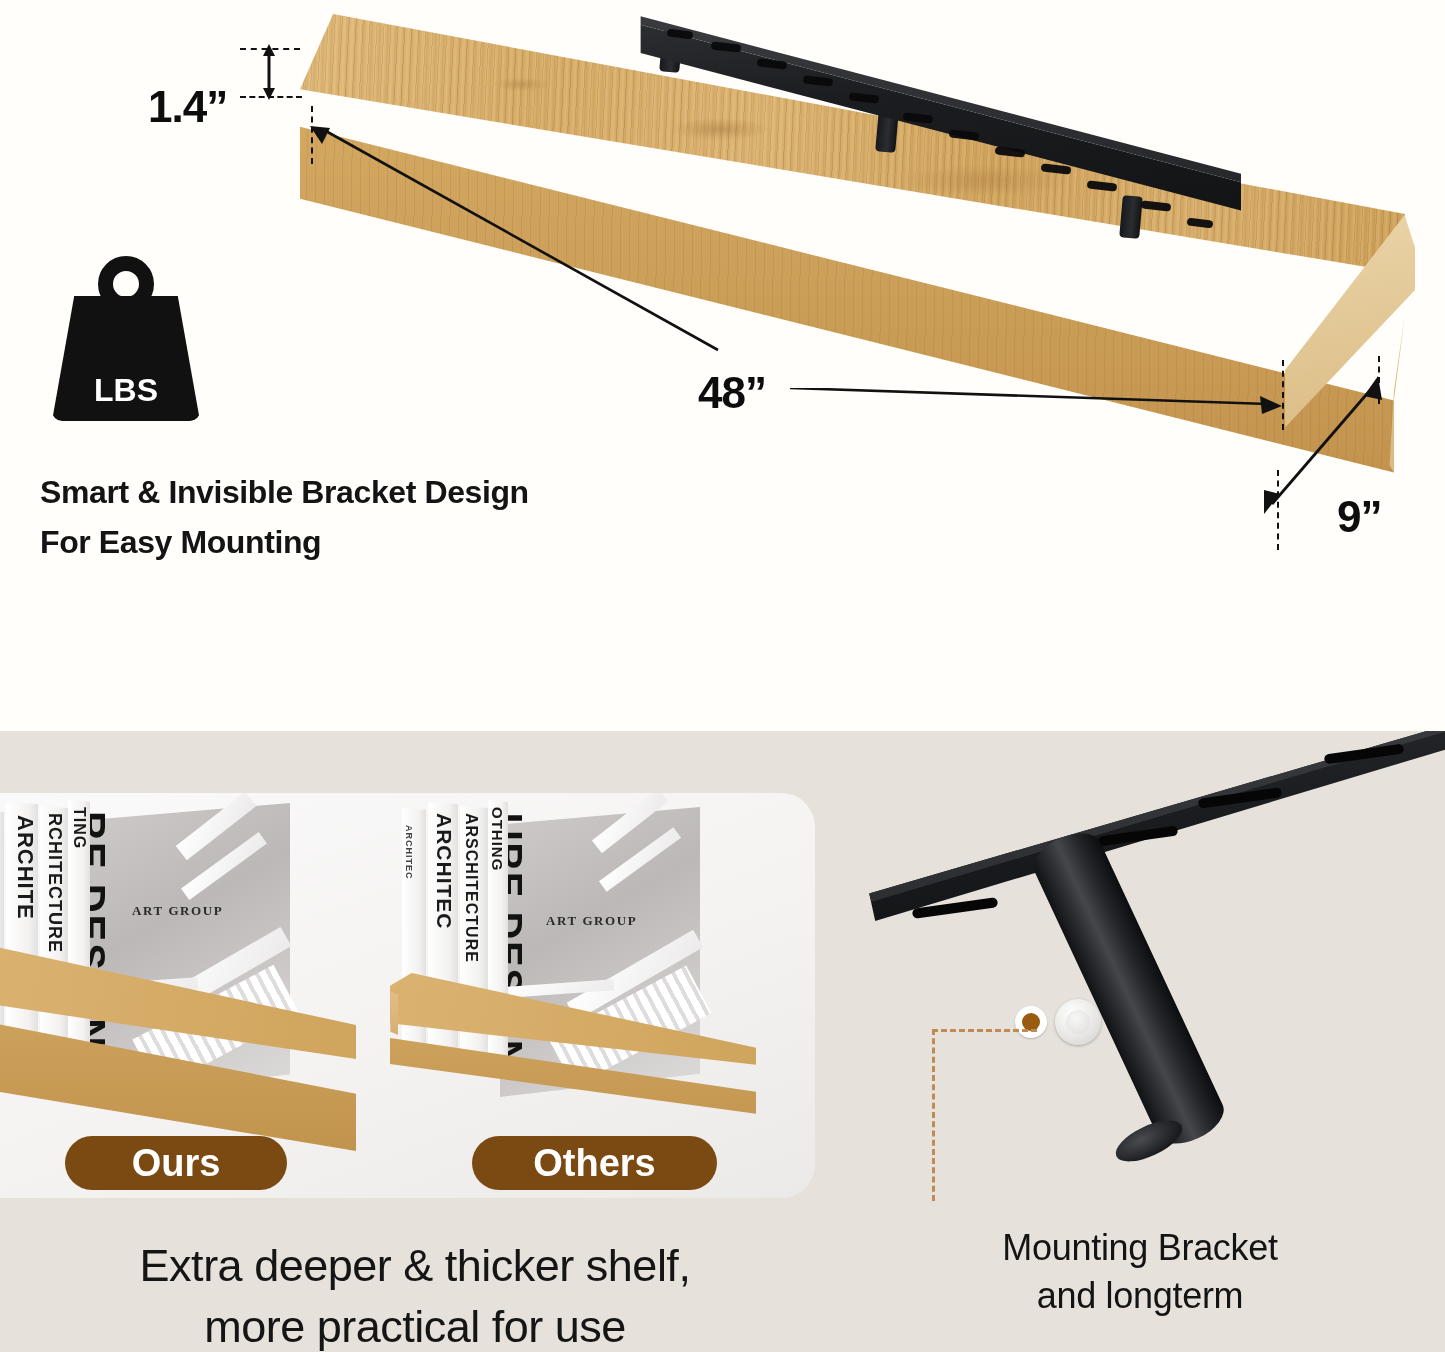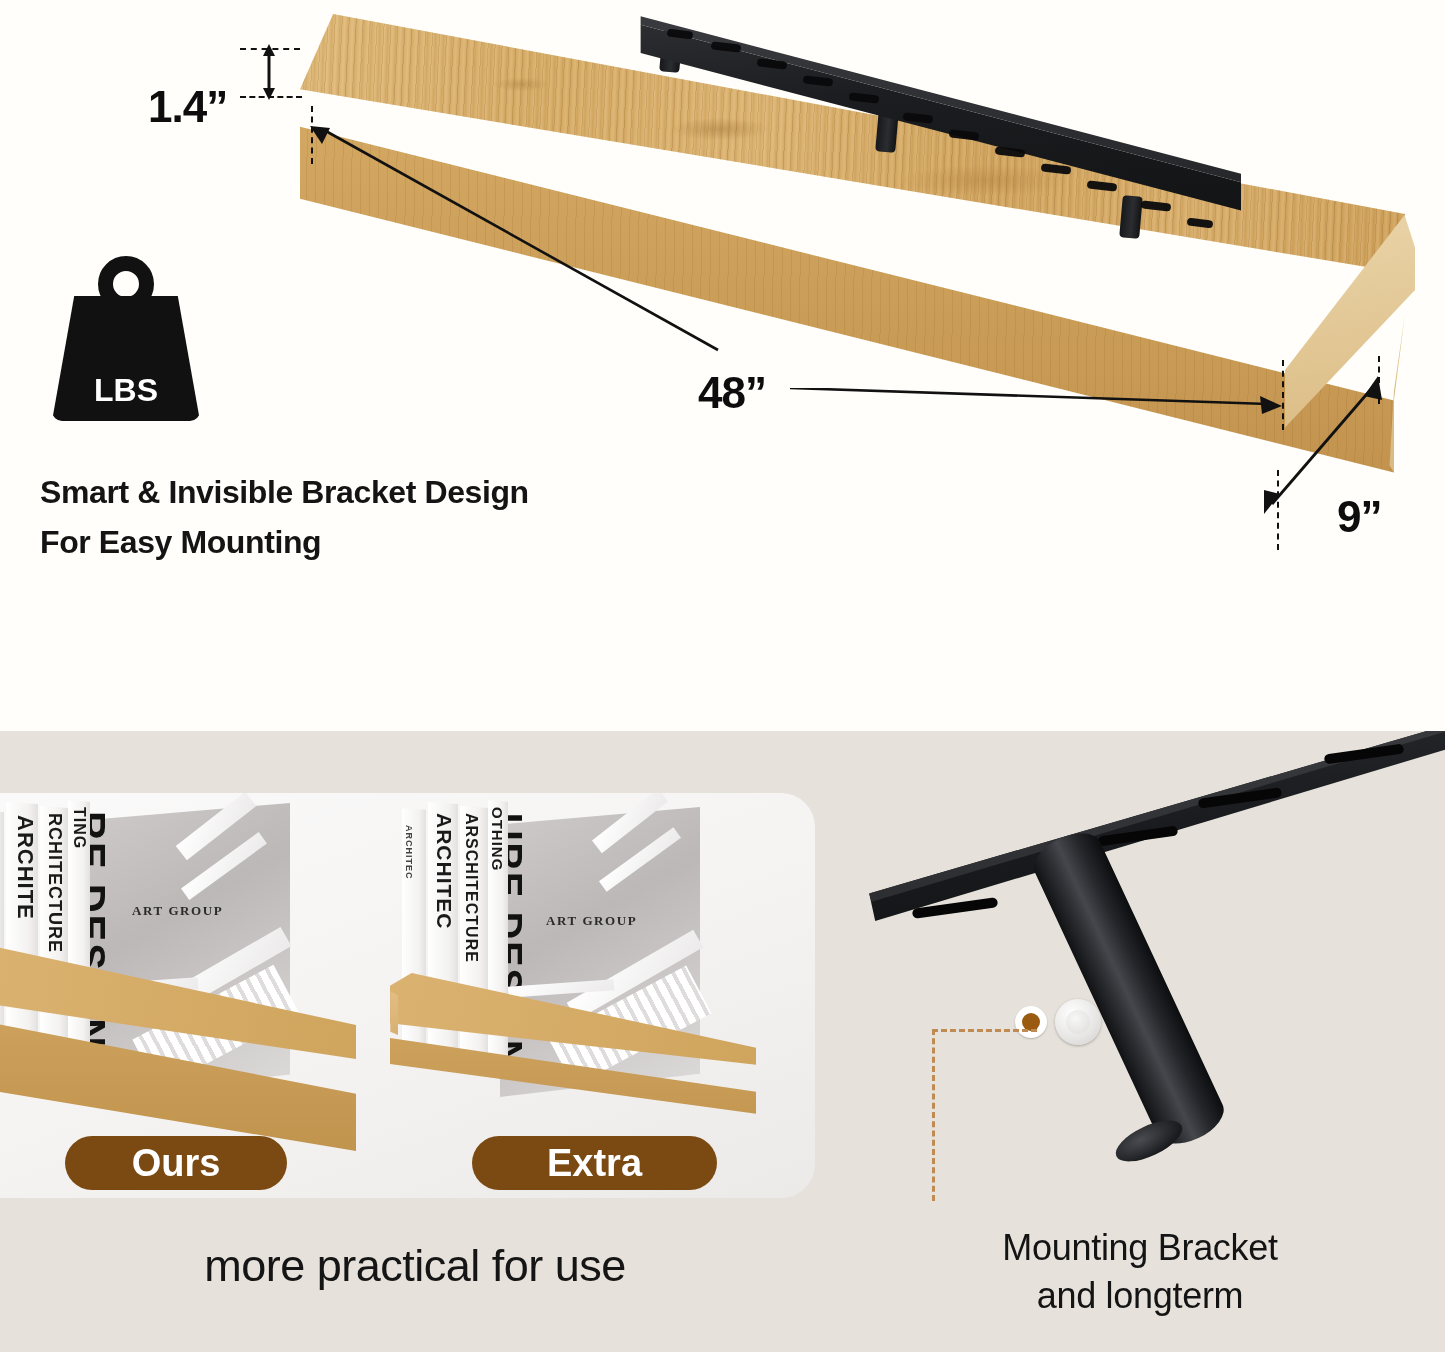--- a/index.html
+++ b/index.html
@@ -368,25 +368,26 @@
         <div class="book" style="left:98px;top:8px;width:20px;height:262px;transform:skewY(4deg);"></div>
         <div class="book-spine-text" style="left:99px;top:14px;font-size:15px;">OTHING</div>
 
         <div class="mini-shelf-top" style="left:-54px;top:180px;width:420px;height:170px;
              clip-path:polygon(18% 0%,100% 44%,100% 54%,0% 26%);"></div>
         <div class="mini-shelf-front" style="left:-54px;top:180px;width:420px;height:220px;
              clip-path:polygon(0% 26%,100% 54%,100% 64%,0% 38%);"></div>
         <div class="mini-shelf-side" style="left:-56px;top:198px;width:64px;height:110px;
              clip-path:polygon(88% 0%,100% 4%,100% 40%,88% 37%);"></div>
 
-        <div class="pill" id="pill-others" style="left:82px;">Extra</div>
+        <div class="pill" id="pill-others" style="left:82px;">Others</div>
       </div>
     </div>
 
     <div id="caption-left">
+      <div>Extra deeper &amp; thicker shelf,</div>
       <div>more practical for use</div>
     </div>
 
     <div id="bracket-detail">
       <div class="flat-bar"></div>
       <div class="flat-bar-edge"></div>
       <div class="bar-slot" style="left:42px;top:172px;width:86px;transform:rotate(-8deg);"></div>
       <div class="bar-slot" style="left:228px;top:100px;width:80px;transform:rotate(-8deg);"></div>
       <div class="bar-slot" style="left:328px;top:62px;width:84px;transform:rotate(-8deg);"></div>
       <div class="bar-slot" style="left:454px;top:18px;width:80px;transform:rotate(-8deg);"></div>

